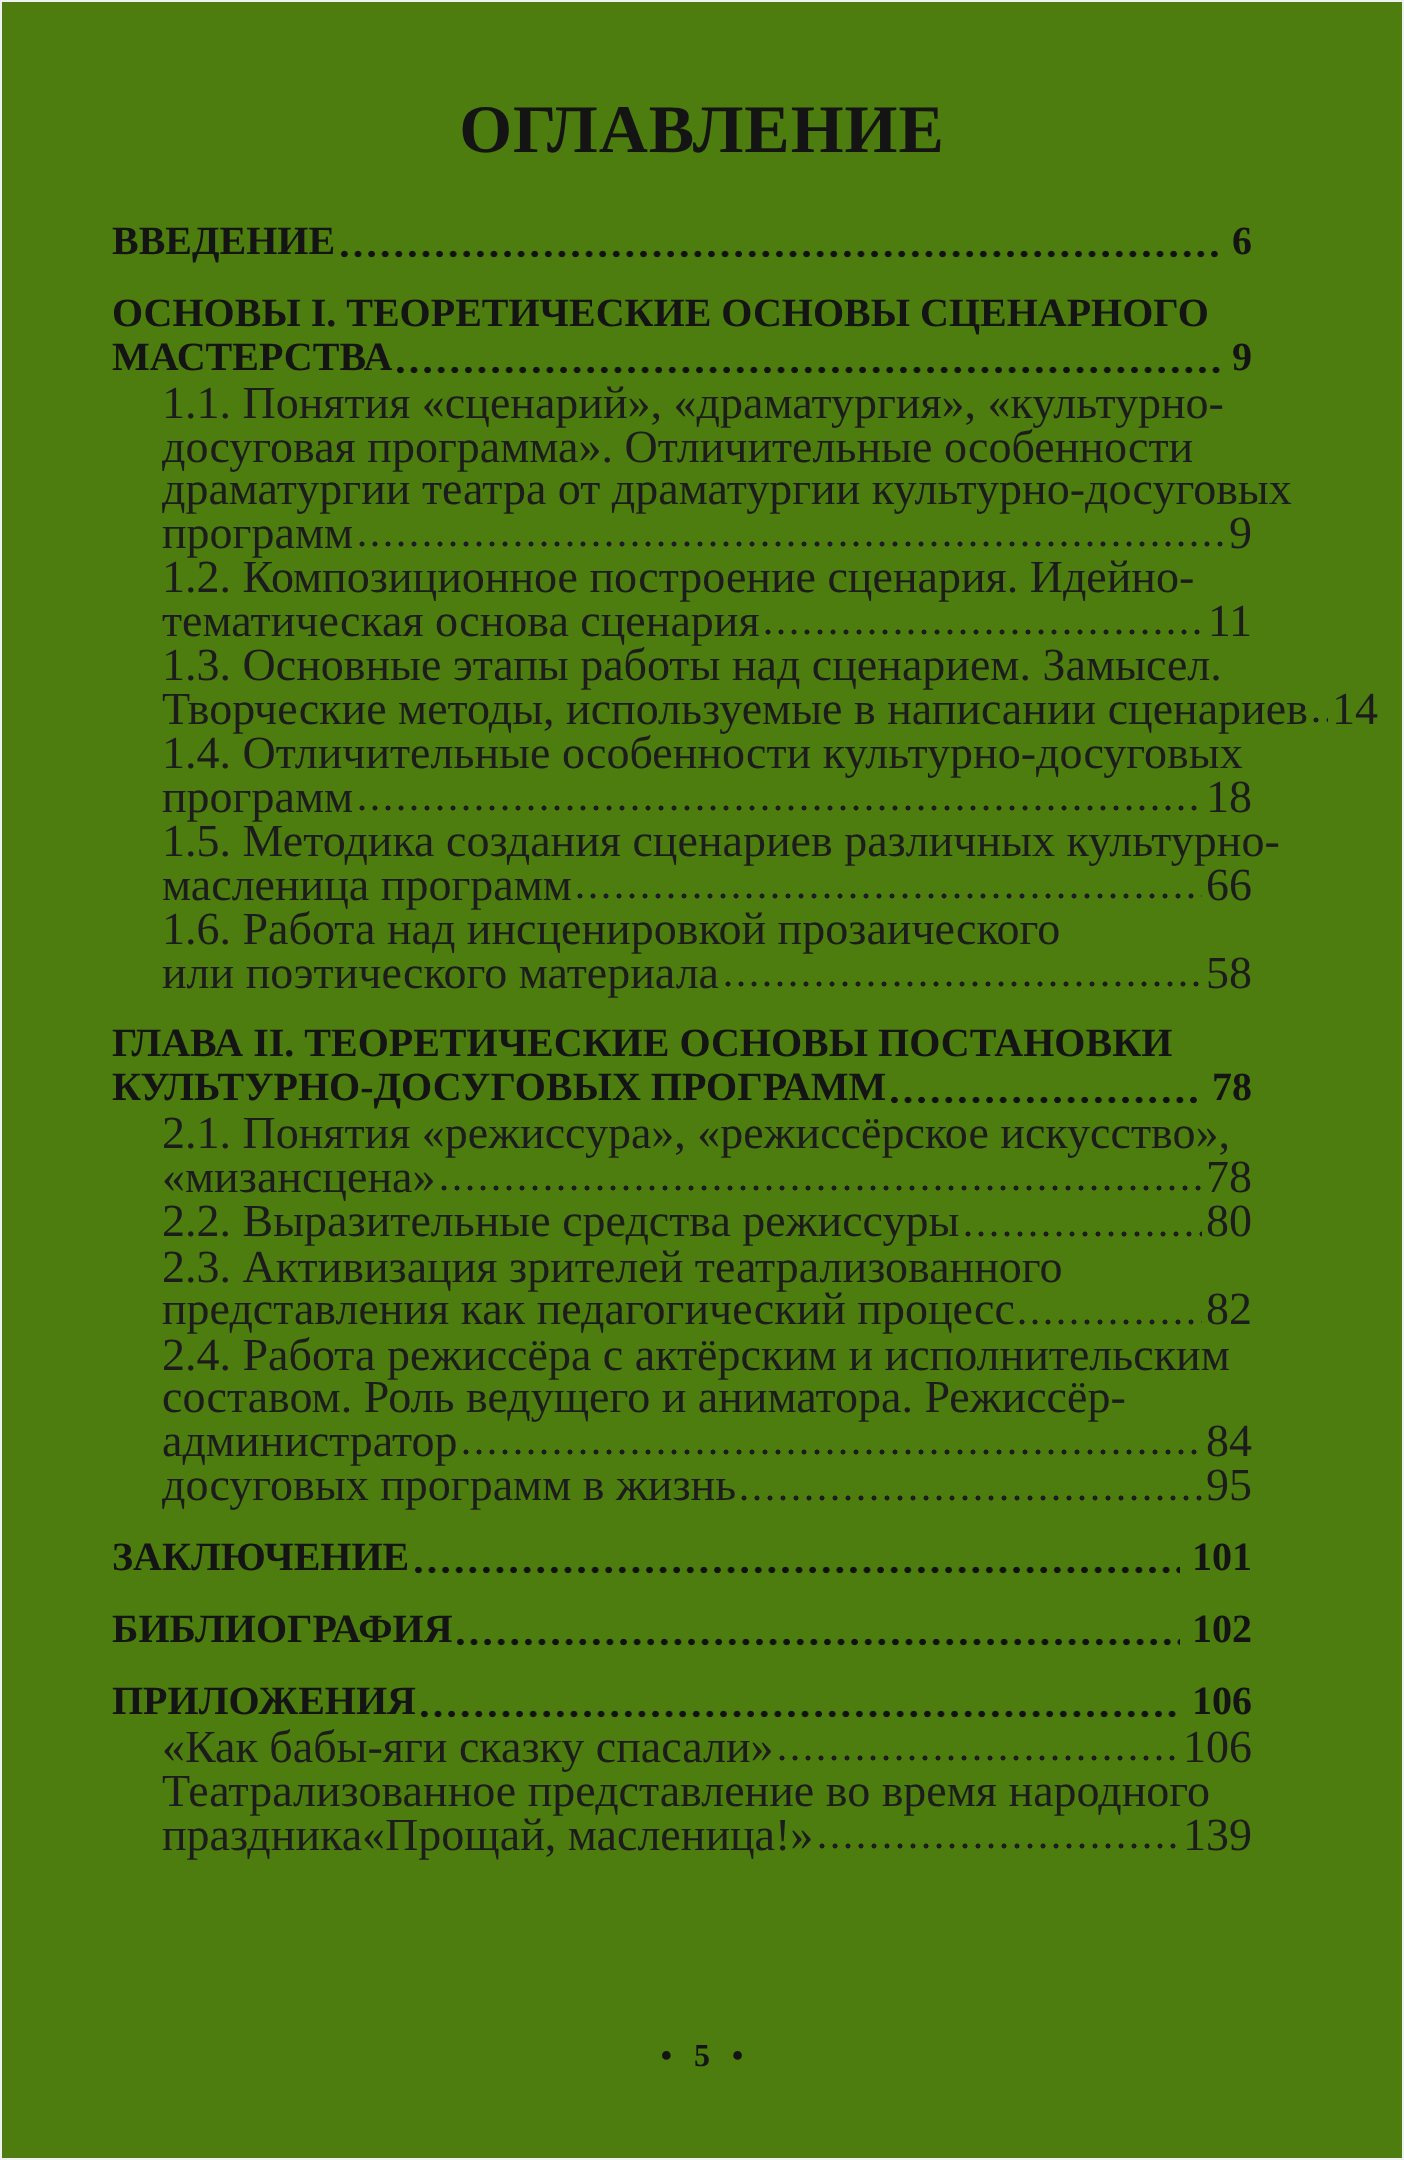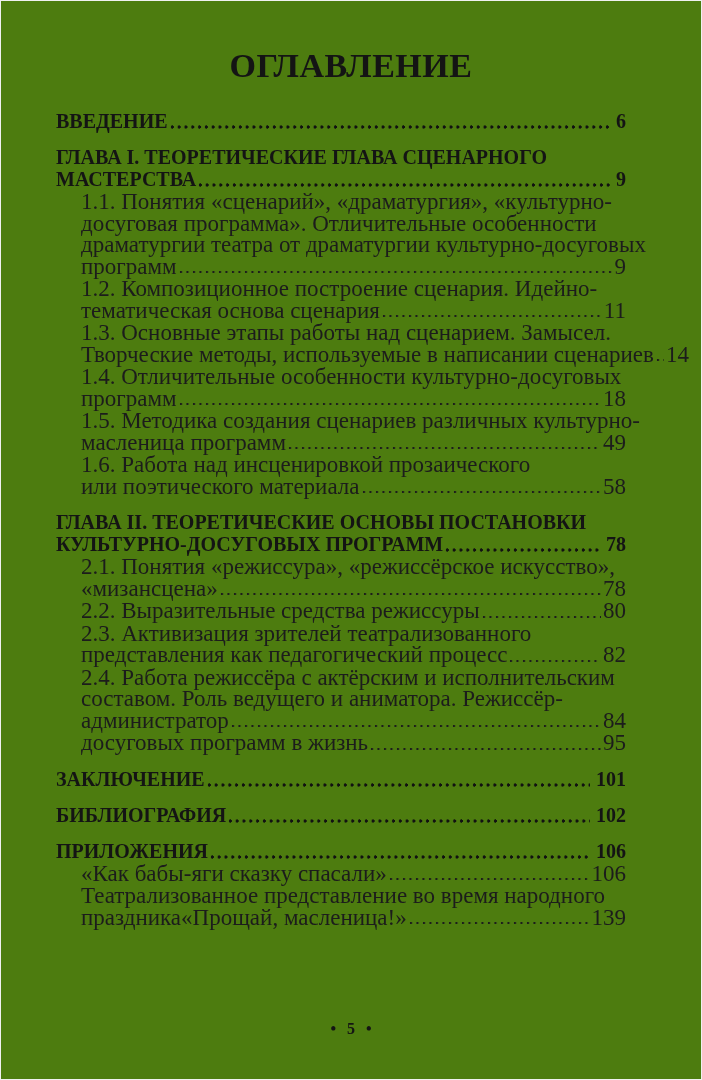--- a/index.html
+++ b/index.html
@@ -86,21 +86,21 @@
   <h1 class="title">ОГЛАВЛЕНИЕ</h1>
   <div class="toc">
       <div class="entry chapter">
         <div class="line last">
           <span class="txt">ВВЕДЕНИЕ</span>
           <span class="leader"></span>
           <span class="pg">6</span>
         </div>
       </div>
       <div class="entry chapter">
-        <div class="line"><span class="txt">ГЛАВА I. ТЕОРЕТИЧЕСКИЕ ГЛАВА СЦЕНАРНОГО</span></div>
+        <div class="line"><span class="txt">ОСНОВЫ I. ТЕОРЕТИЧЕСКИЕ ОСНОВЫ СЦЕНАРНОГО</span></div>
         <div class="line last">
           <span class="txt">МАСТЕРСТВА</span>
           <span class="leader"></span>
           <span class="pg">9</span>
         </div>
       </div>
       <div class="entry section">
         <div class="line"><span class="txt">1.1. Понятия «сценарий», «драматургия», «культурно-</span></div>
         <div class="line"><span class="txt">досуговая программа». Отличительные особенности</span></div>
         <div class="line"><span class="txt">драматургии театра от драматургии культурно-досуговых</span></div>
@@ -132,21 +132,21 @@
           <span class="txt">программ</span>
           <span class="leader"></span>
           <span class="pg">18</span>
         </div>
       </div>
       <div class="entry section">
         <div class="line"><span class="txt">1.5. Методика создания сценариев различных культурно-</span></div>
         <div class="line last">
           <span class="txt">масленица программ</span>
           <span class="leader"></span>
-          <span class="pg">49</span>
+          <span class="pg">66</span>
         </div>
       </div>
       <div class="entry section">
         <div class="line"><span class="txt">1.6. Работа над инсценировкой прозаического</span></div>
         <div class="line last">
           <span class="txt">или поэтического материала</span>
           <span class="leader"></span>
           <span class="pg">58</span>
         </div>
       </div>

